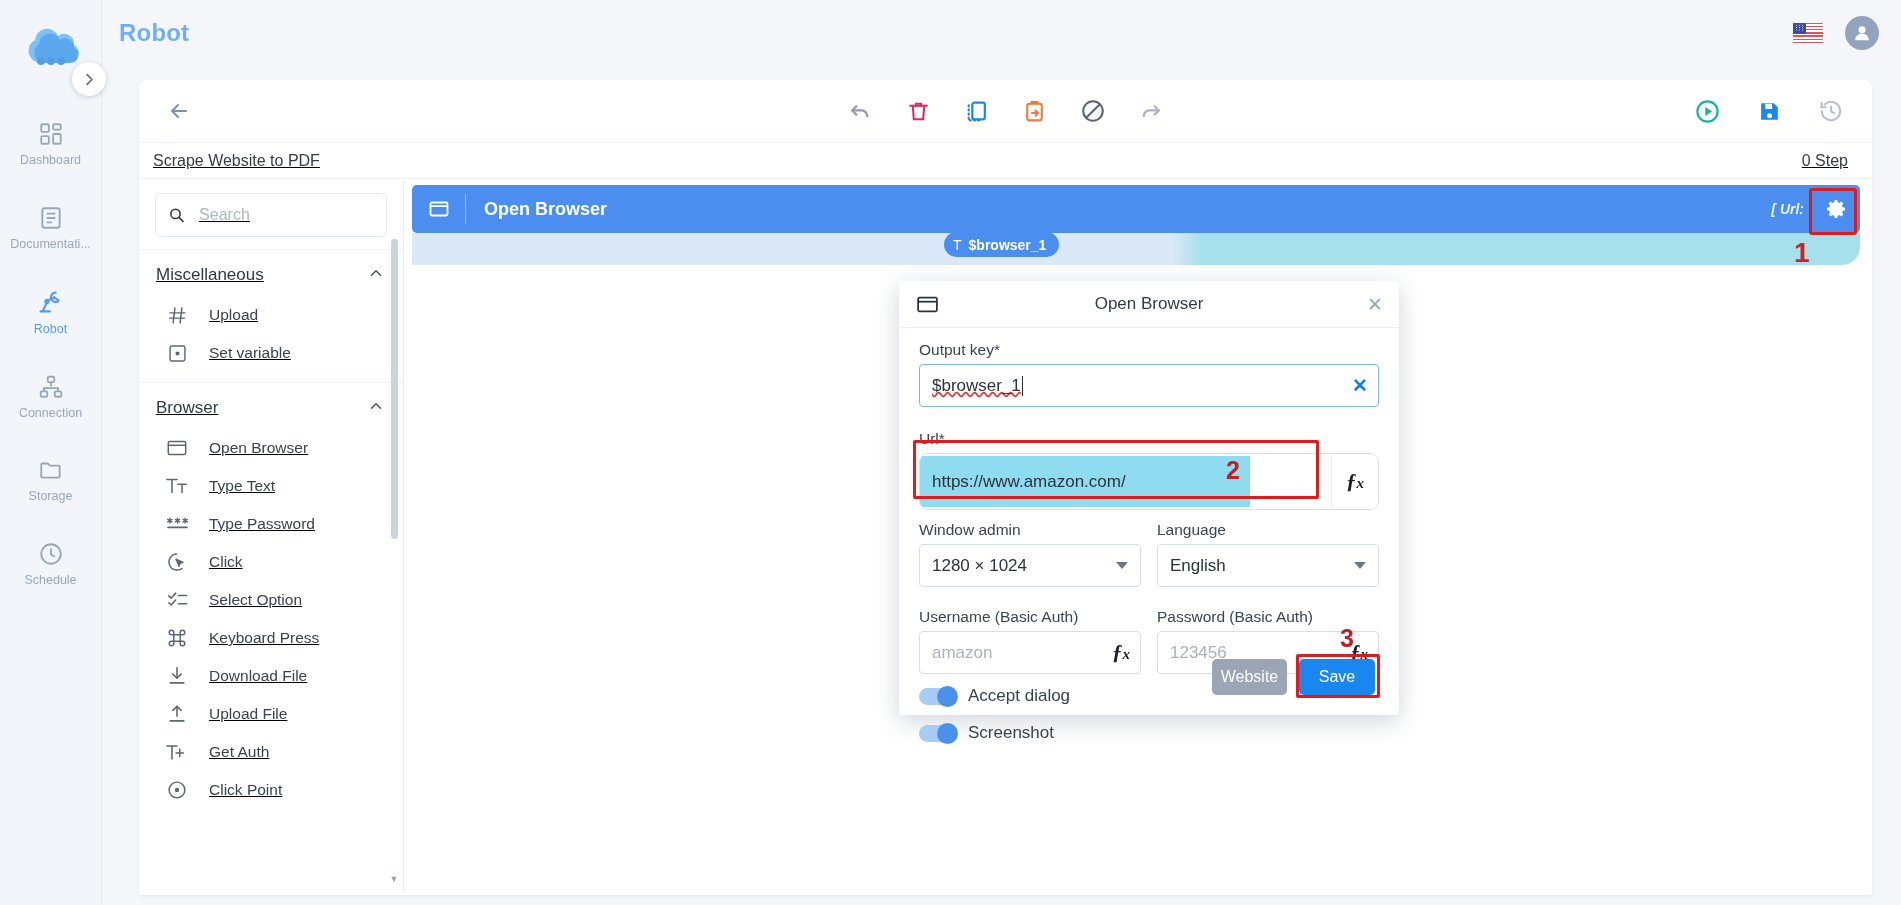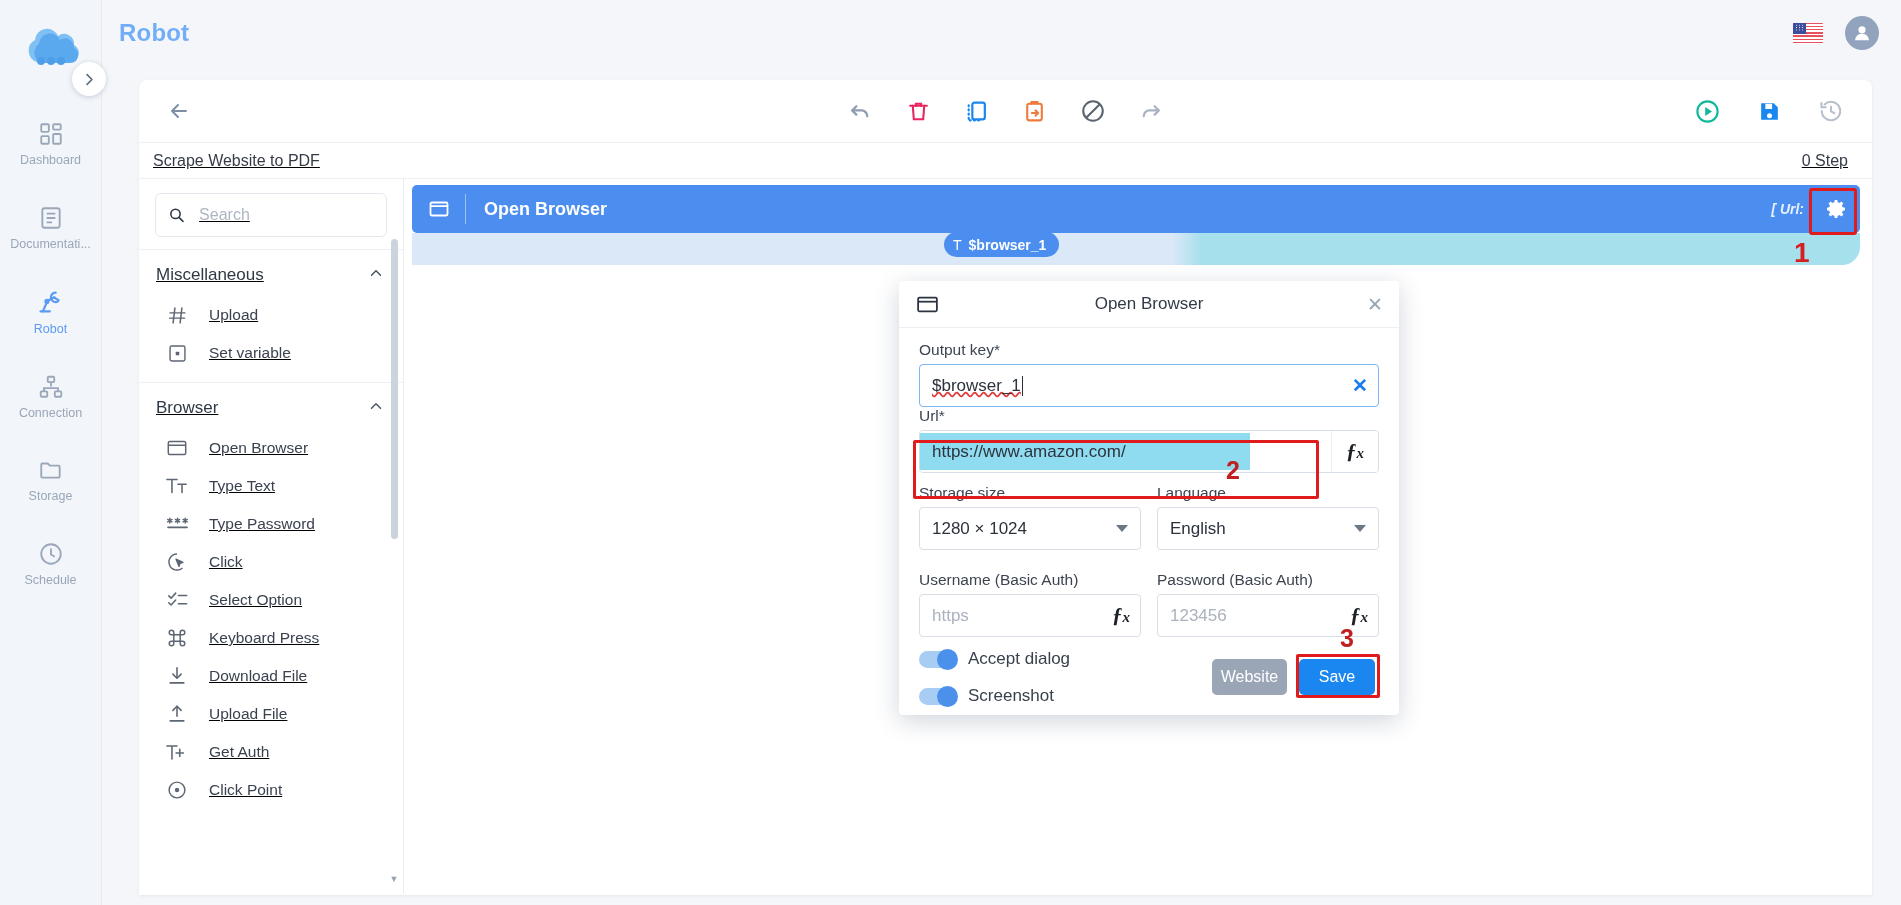--- a/index.html
+++ b/index.html
@@ -419,23 +419,23 @@
     font-size: 19px;
     font-weight: bold;
     cursor: pointer;
     line-height: 1;
   }
   .row-2 { display: flex; gap: 16px; }
   .col { flex: 1; }
   .url-row {
     display: flex;
     align-items: stretch;
-    height: 43px;
+    height: 57px;
     border: 1px solid #d8dee6;
-    border-radius: 4px;
+    border-radius: 9px;
     overflow: hidden;
     gap: 21px;
   }
   .url-input {
     flex: 1;
     display: flex;
     align-items: center;
     padding-left: 12px;
     background: #fff;
     position: relative;
@@ -955,55 +955,55 @@
 
     <div class="modal-body">
 
       <div class="fld-label">Output key*</div>
       <div class="inp focused">
         <span class="val spell">$browser_1</span>
           <span class="caret"></span>
         <span class="clear-x">✕</span>
       </div>
 
-      <div class="fld-label" style="margin-top:0">Url*</div>
+      <div class="fld-label" style="margin-top:23px">Url*</div>
       <div class="url-row">
         <div class="url-input">
           <span class="url-sel-fill"></span>
           <span class="url-text">https://www.amazon.com/</span>
         </div>
         <div class="fx-btn">
           <span>ƒ<span class="sub">x</span></span>
         </div>
       </div>
       <div class="url-highlight"></div>
       <div class="callout-2">2</div>
 
       <div class="row-2" style="margin-top:11px">
         <div class="col">
-          <div class="fld-label">Storage size</div>
+          <div class="fld-label">Window admin</div>
           <div class="select">
             <span class="sv">1280 × 1024</span>
             <span class="caret-dn"></span>
           </div>
         </div>
         <div class="col">
           <div class="fld-label">Language</div>
           <div class="select">
             <span class="sv">English</span>
             <span class="caret-dn"></span>
           </div>
         </div>
       </div>
 
       <div class="row-2" style="margin-top:21px">
         <div class="col">
           <div class="fld-label">Username (Basic Auth)</div>
           <div class="inp ph">
-            <span class="val">https</span>
+            <span class="val">amazon</span>
             <span class="clear-x" style="color:#1c2128;font-family:'Liberation Serif',serif;font-style:italic;font-size:21px">ƒ<span style="font-size:15px">x</span></span>
           </div>
         </div>
         <div class="col">
           <div class="fld-label">Password (Basic Auth)</div>
           <div class="inp ph">
             <span class="val">123456</span>
             <span class="clear-x" style="color:#1c2128;font-family:'Liberation Serif',serif;font-style:italic;font-size:21px">ƒ<span style="font-size:15px">x</span></span>
           </div>
         </div>

